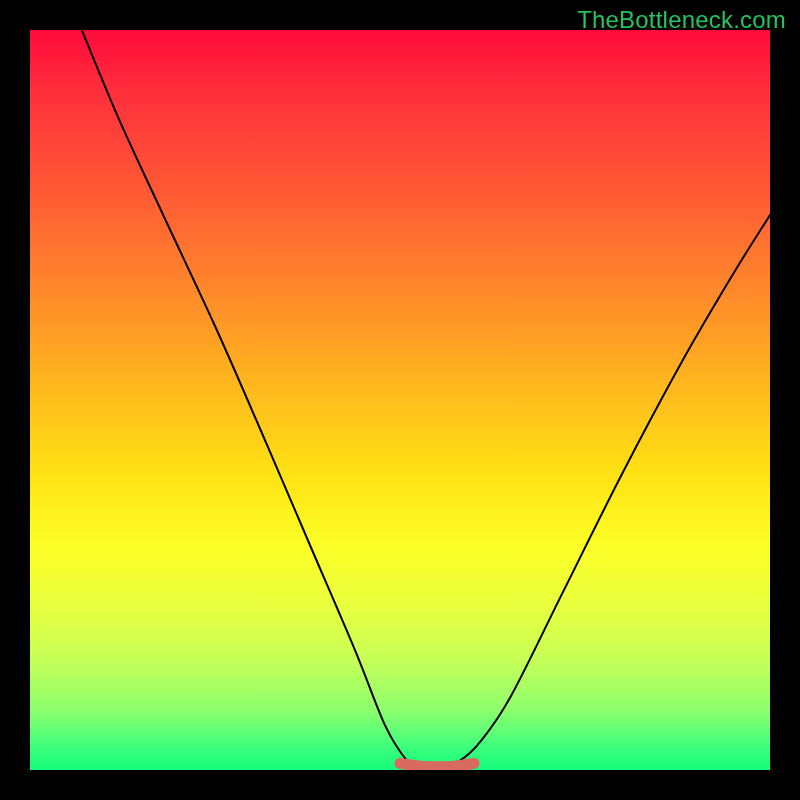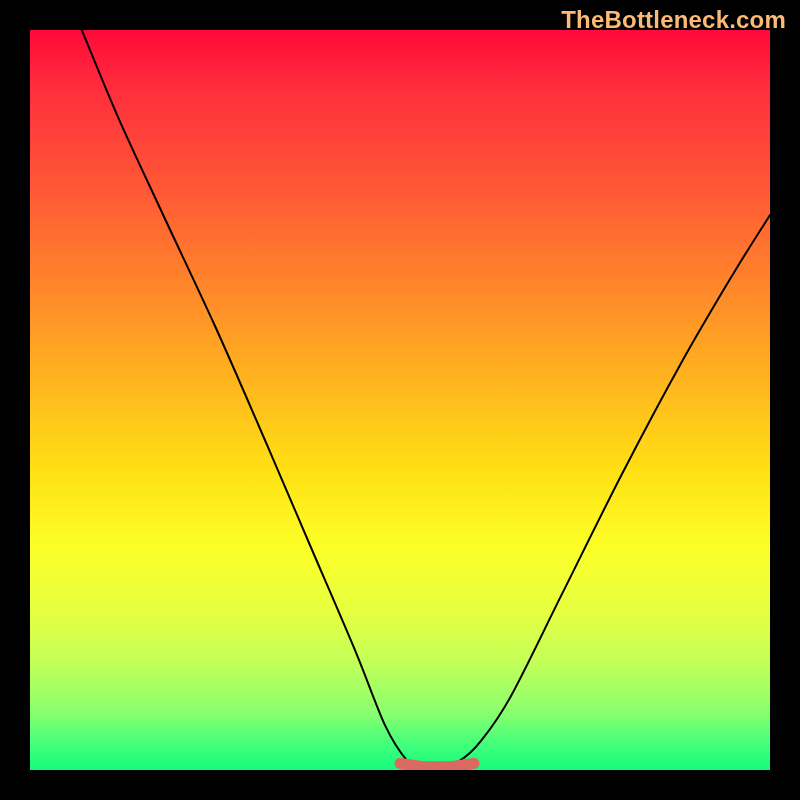--- a/index.html
+++ b/index.html
@@ -9,22 +9,22 @@
     width: 800px;
     height: 800px;
     background: #000;
   }
   .watermark {
     position: absolute;
     top: 6px;
     right: 14px;
     font-family: Arial, Helvetica, sans-serif;
     font-size: 24px;
-    font-weight: 700;
-    color: #fdba74;
+    font-weight: 400;
+    color: #22c55e;
     letter-spacing: 0.2px;
     z-index: 50;
   }
   .plot {
     position: absolute;
     left: 30px;
     top: 30px;
     width: 740px;
     height: 740px;
     overflow: hidden;

